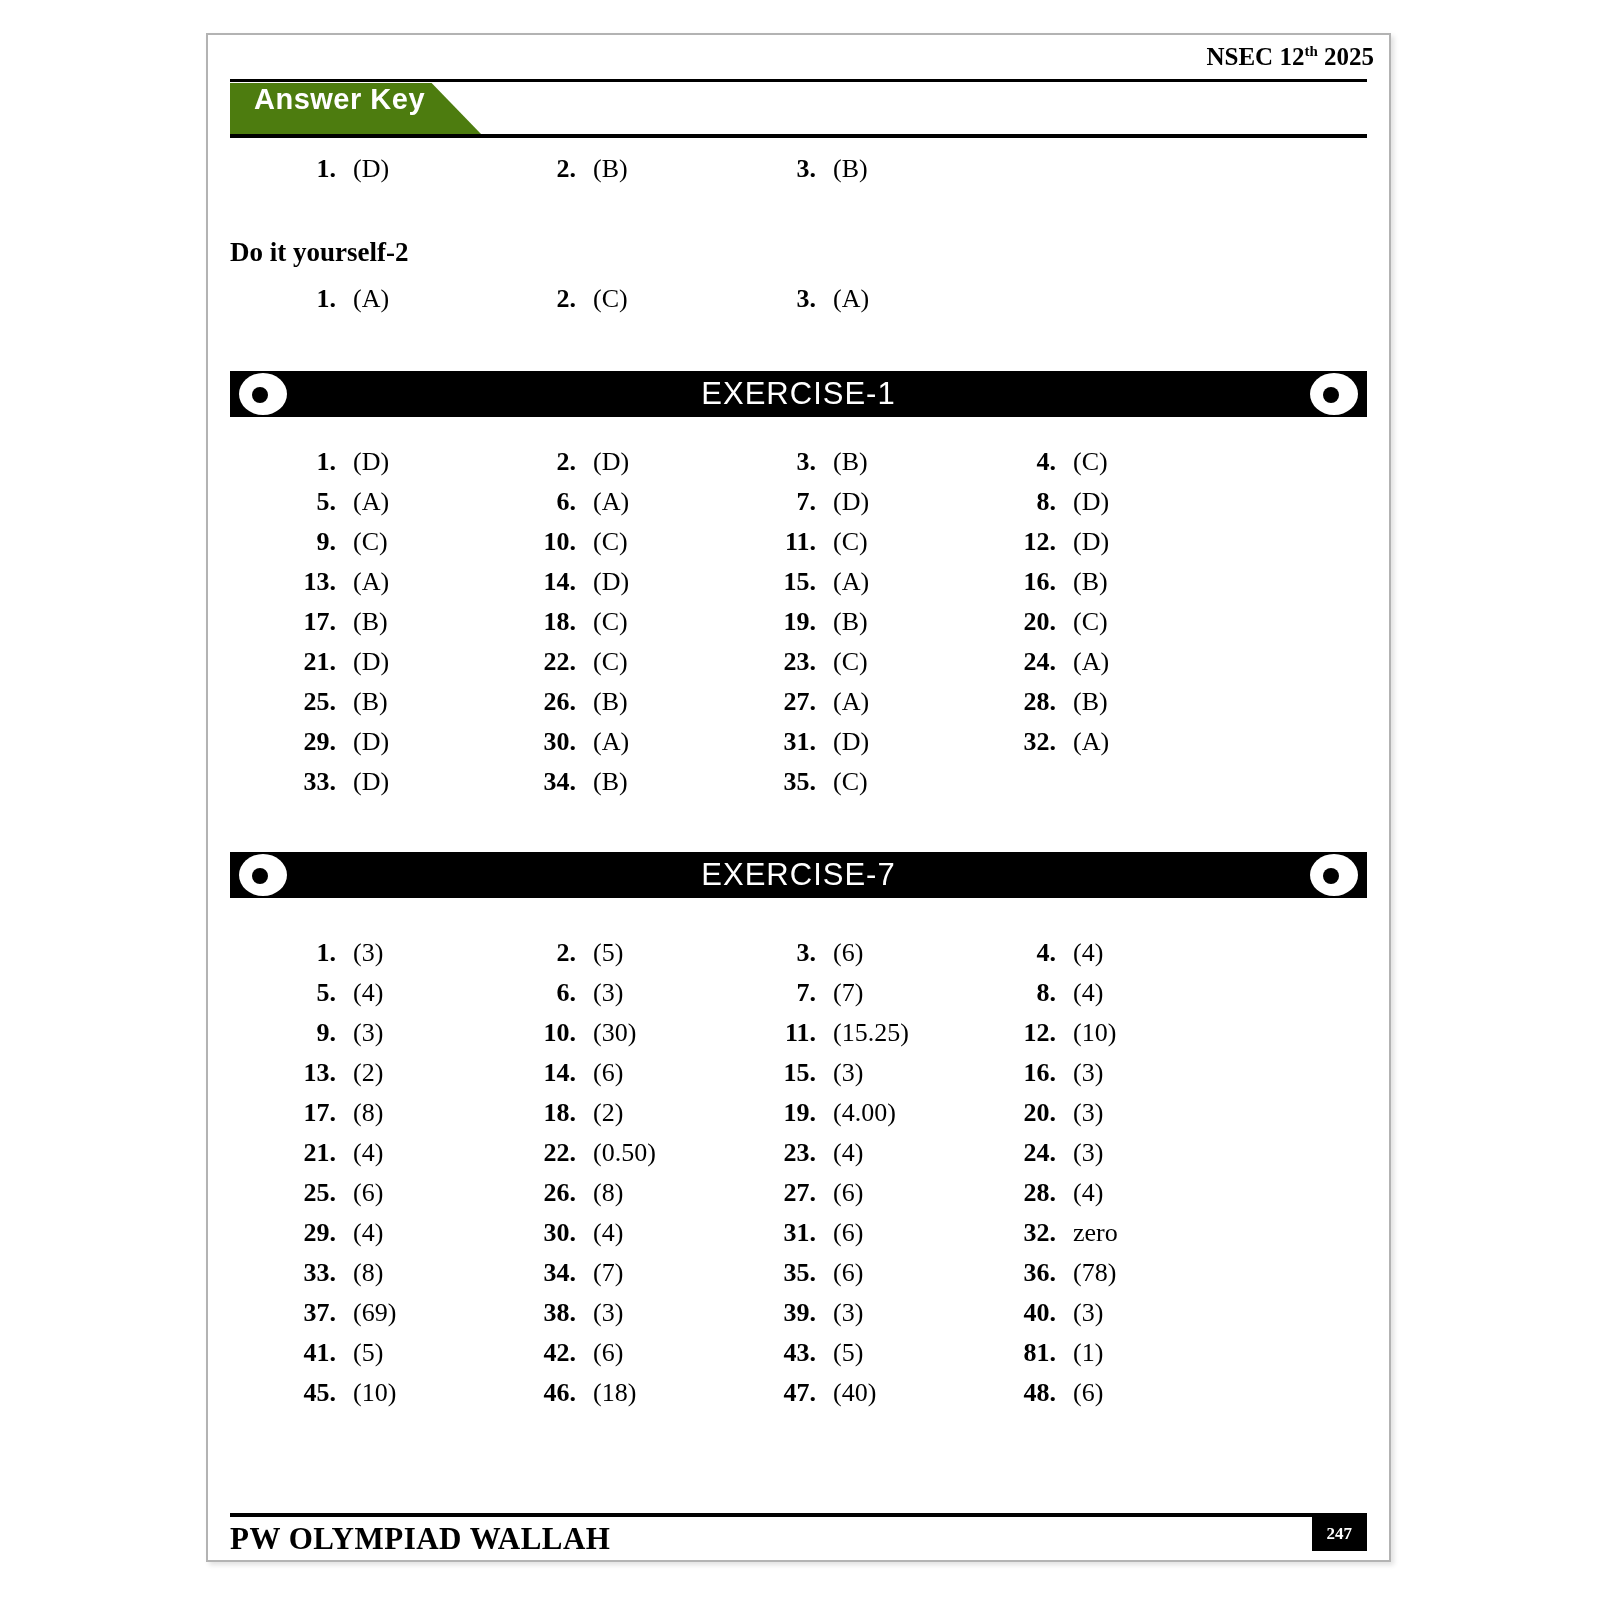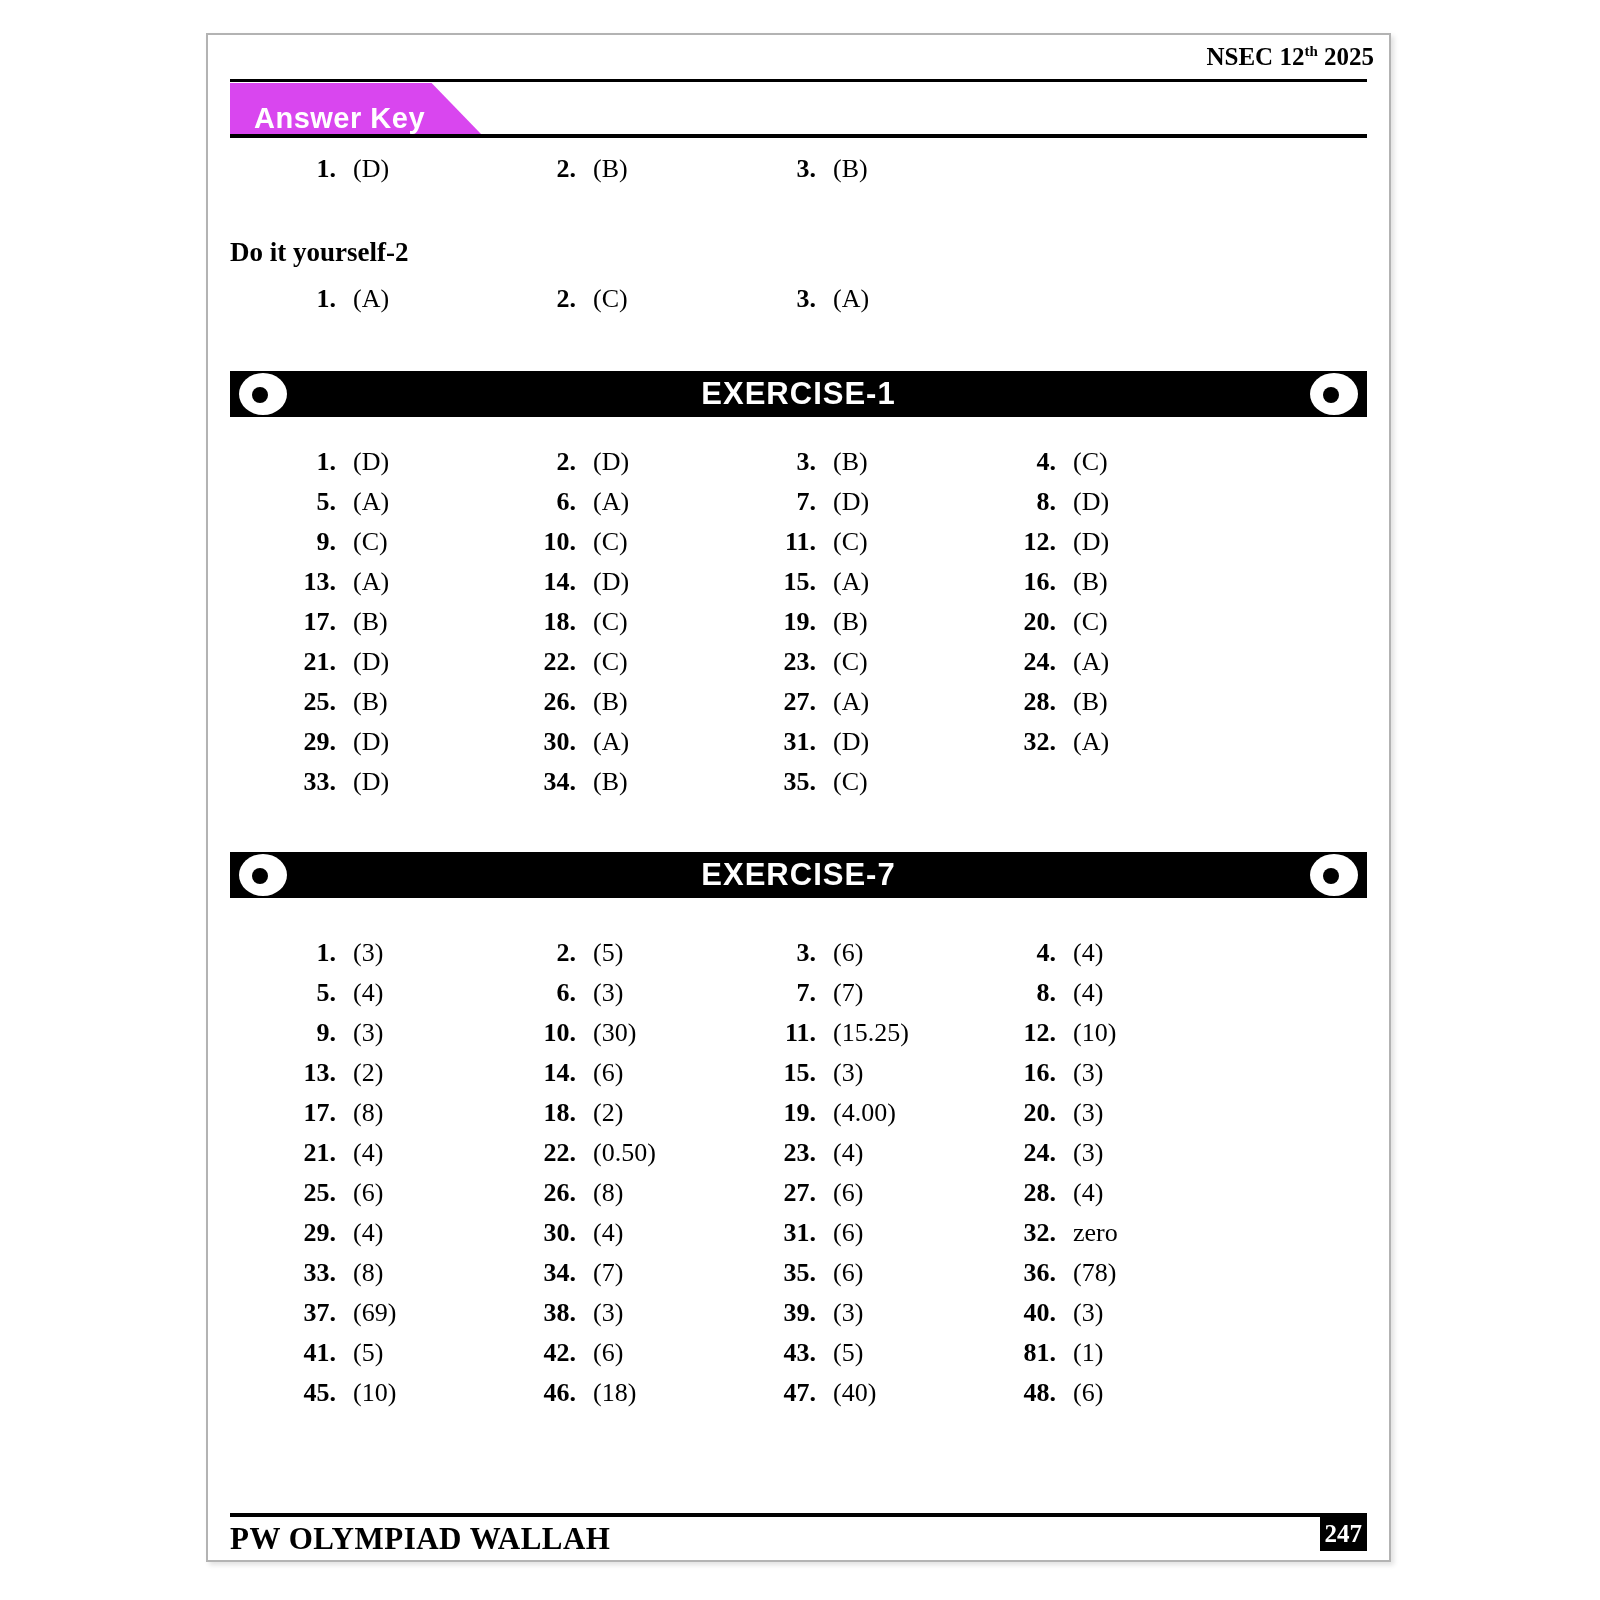--- a/index.html
+++ b/index.html
@@ -21,23 +21,23 @@
   .doc-header sup{font-size:15px;vertical-align:super;line-height:0;}
   
   .ak-strip{
     margin:2px 22px 0 22px;position:relative;height:56px;
     border-top:3px solid #000;
   }
   .ak-strip::after{
     content:"";position:absolute;left:0;right:0;bottom:0;height:4px;background:#000;
   }
   .ak-banner{
-    position:absolute;left:0;top:1px;width:252px;height:52px;background:#d946ef;
+    position:absolute;left:0;top:1px;width:252px;height:52px;background:#4d7c0f;
     clip-path:polygon(0 0, 80% 0, 100% 100%, 0 100%);
-    display:flex;align-items:flex-end;padding-left:24px;box-sizing:border-box;
+    display:flex;align-items:flex-start;padding-left:24px;box-sizing:border-box;
   }
   .ak-banner .ak-label{
     color:#fff;font-family:"Liberation Sans", sans-serif;
     font-weight:bold;font-size:29px;letter-spacing:0.5px;
   }
   
   .diy-title{
     margin:26px 22px 0 22px;font-weight:bold;font-size:27px;
   }
   .diy-title.second{margin-top:54px;}
@@ -52,21 +52,21 @@
   }
   .ans-val{margin-left:17px;}
   
   .ex-banner{
     margin:58px 22px 0 22px;height:46px;background:#000;position:relative;
     display:flex;align-items:center;justify-content:center;
   }
   .ex-banner.second{margin-top:56px;}
   .ex-title{
     color:#fff;font-family:"Liberation Sans", sans-serif;
-    font-weight:bold;font-size:31px;letter-spacing:1px;
+    font-weight:normal;font-size:31px;letter-spacing:1px;
   }
   .bullet{
     position:absolute;top:2px;width:48px;height:42px;background:#fff;border-radius:50%;
   }
   .bullet.left{left:9px;}
   .bullet.right{right:9px;}
   .bullet::after{
     content:"";position:absolute;left:13px;top:14px;width:16px;height:16px;
     background:#000;border-radius:50%;
   }
@@ -75,22 +75,22 @@
   
   .page-footer{
     position:absolute;left:22px;right:22px;bottom:3px;
     border-top:4px solid #000;
     display:flex;justify-content:space-between;align-items:flex-start;
   }
   .footer-brand{
     font-weight:bold;font-size:31px;padding-top:4px;letter-spacing:0.5px;
   }
   .page-badge{
-    background:#000;color:#fff;font-weight:bold;font-size:25px;
-    height:34px;line-height:34px;padding:0 5px;margin-top:0px;
+    background:#000;color:#fff;font-weight:bold;font-size:17px;
+    height:34px;line-height:34px;padding:0 15px;margin-top:0px;
   }
 </style>
 </head>
 <body>
 
 <div class="page">
 
   <div class="doc-header">
     <span><span>NSEC 12</span><sup>th</sup><span> 2025</span></span>
   </div>

